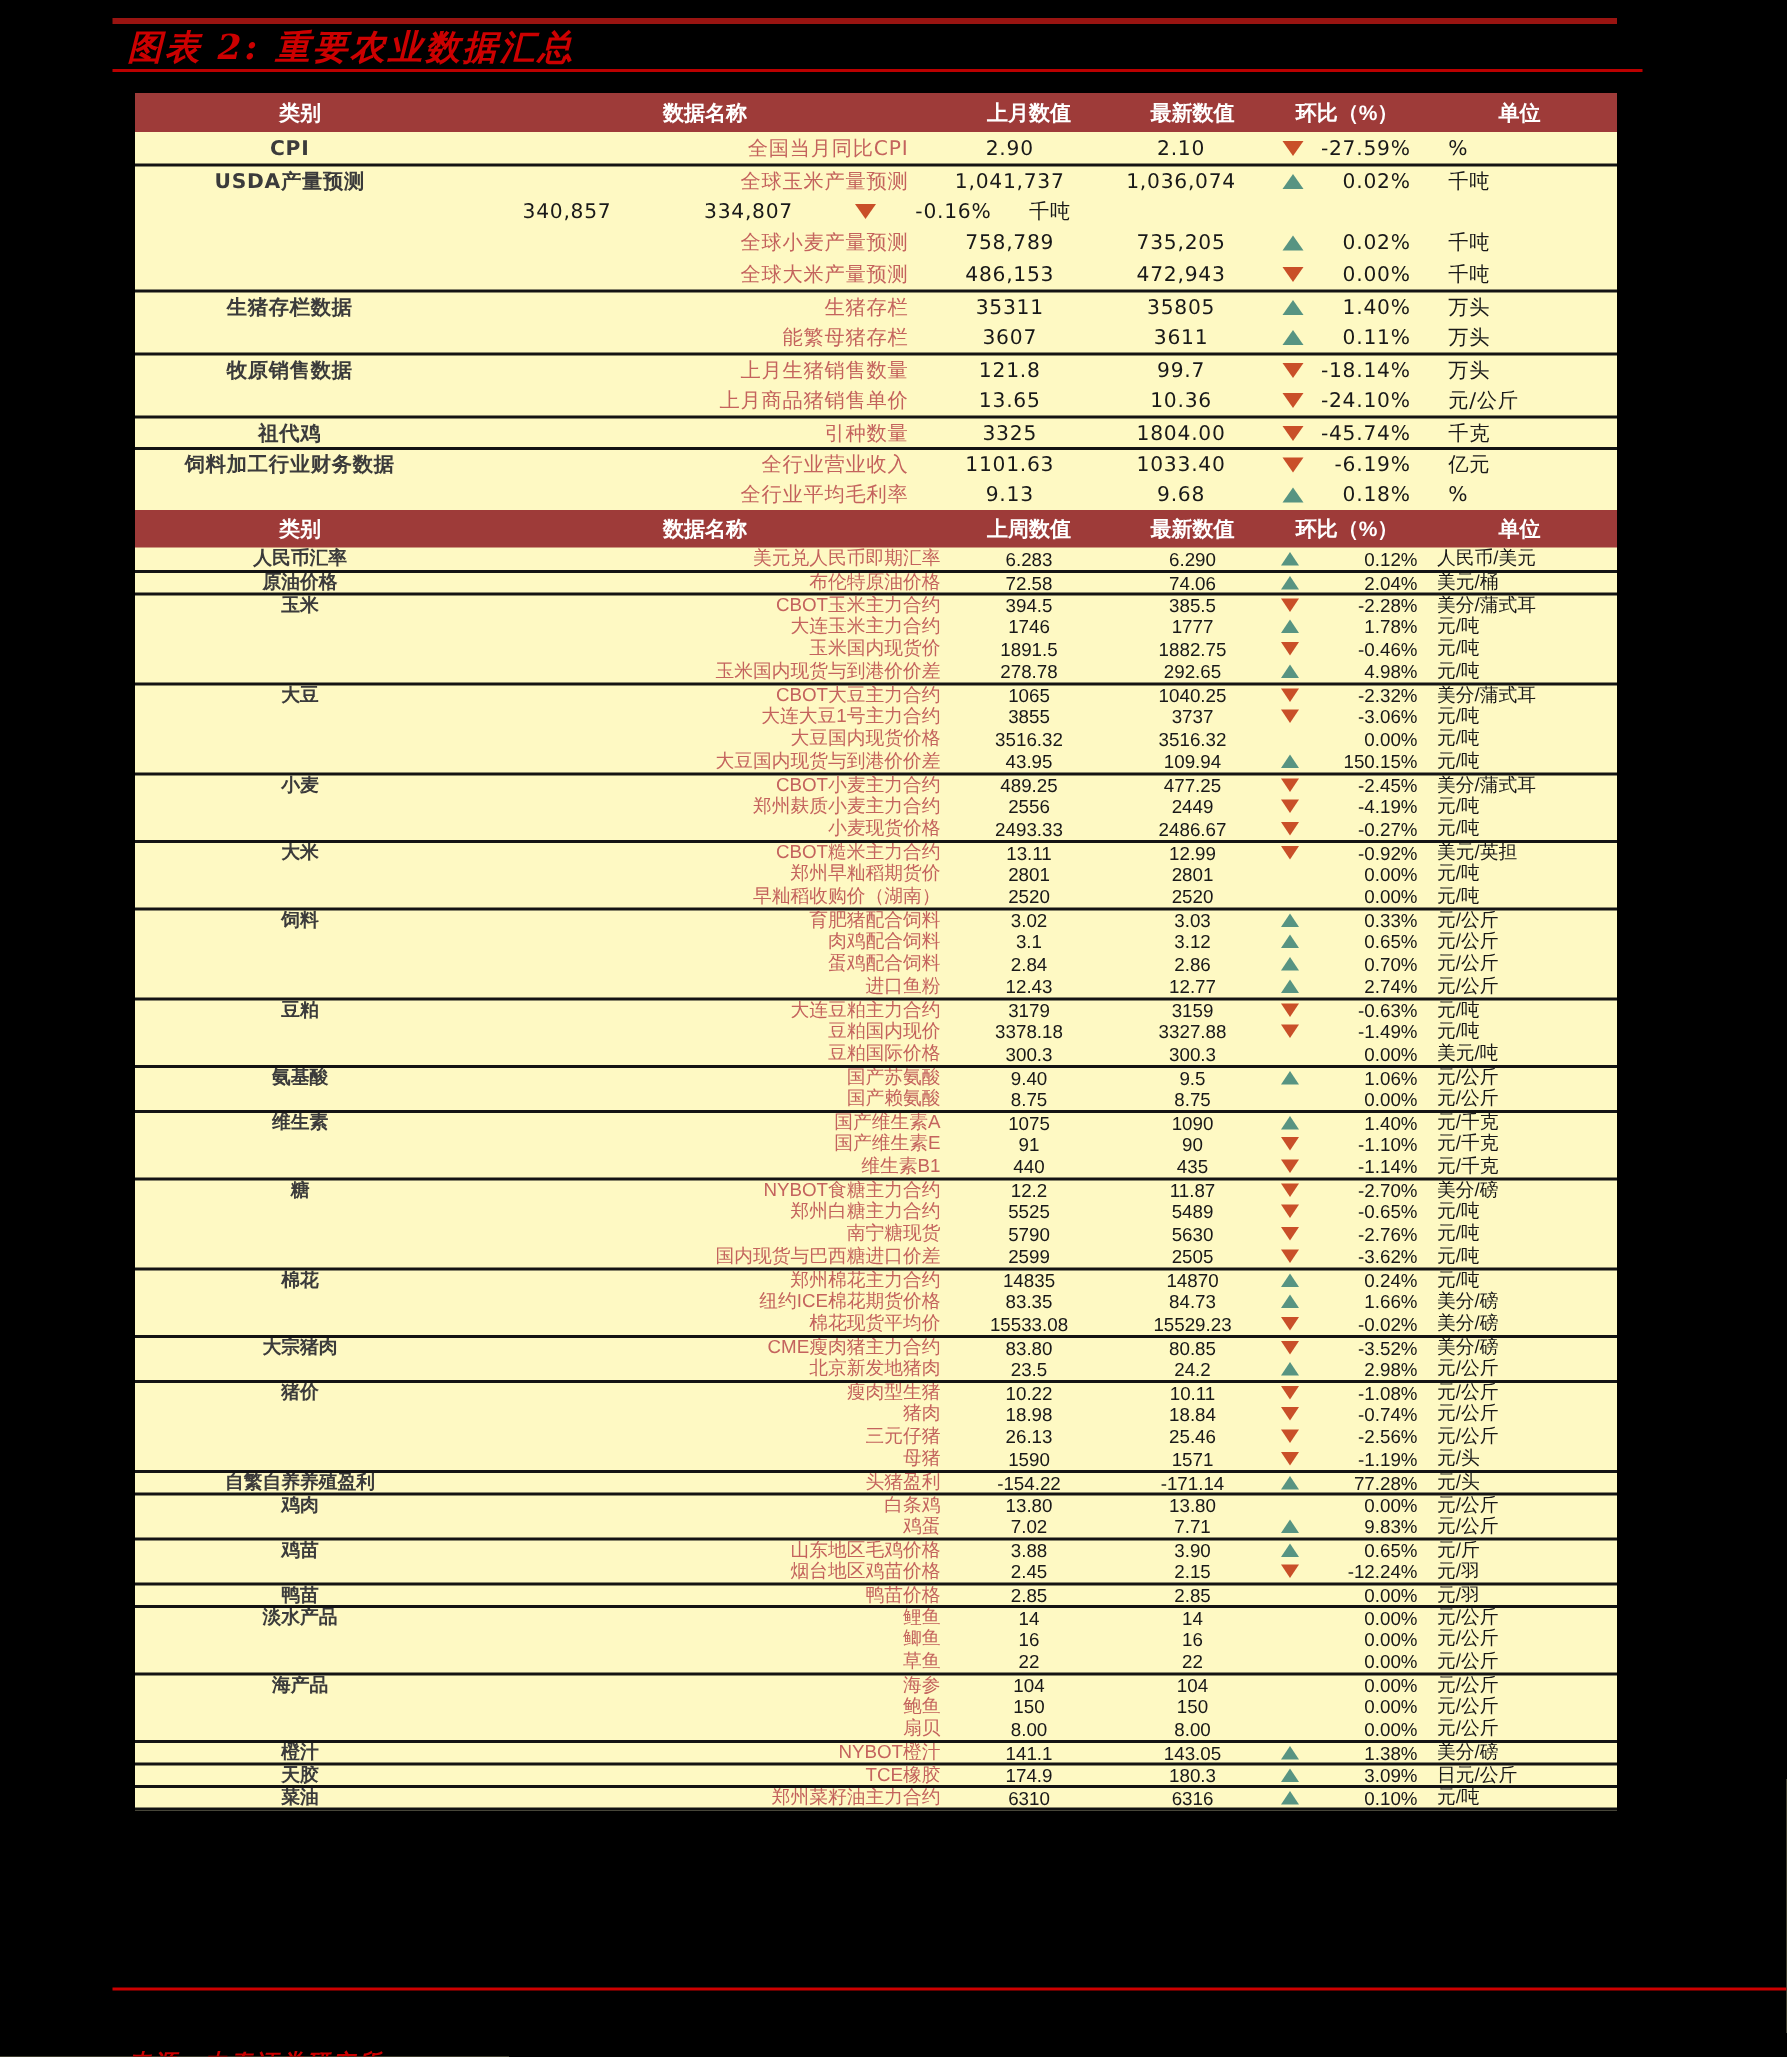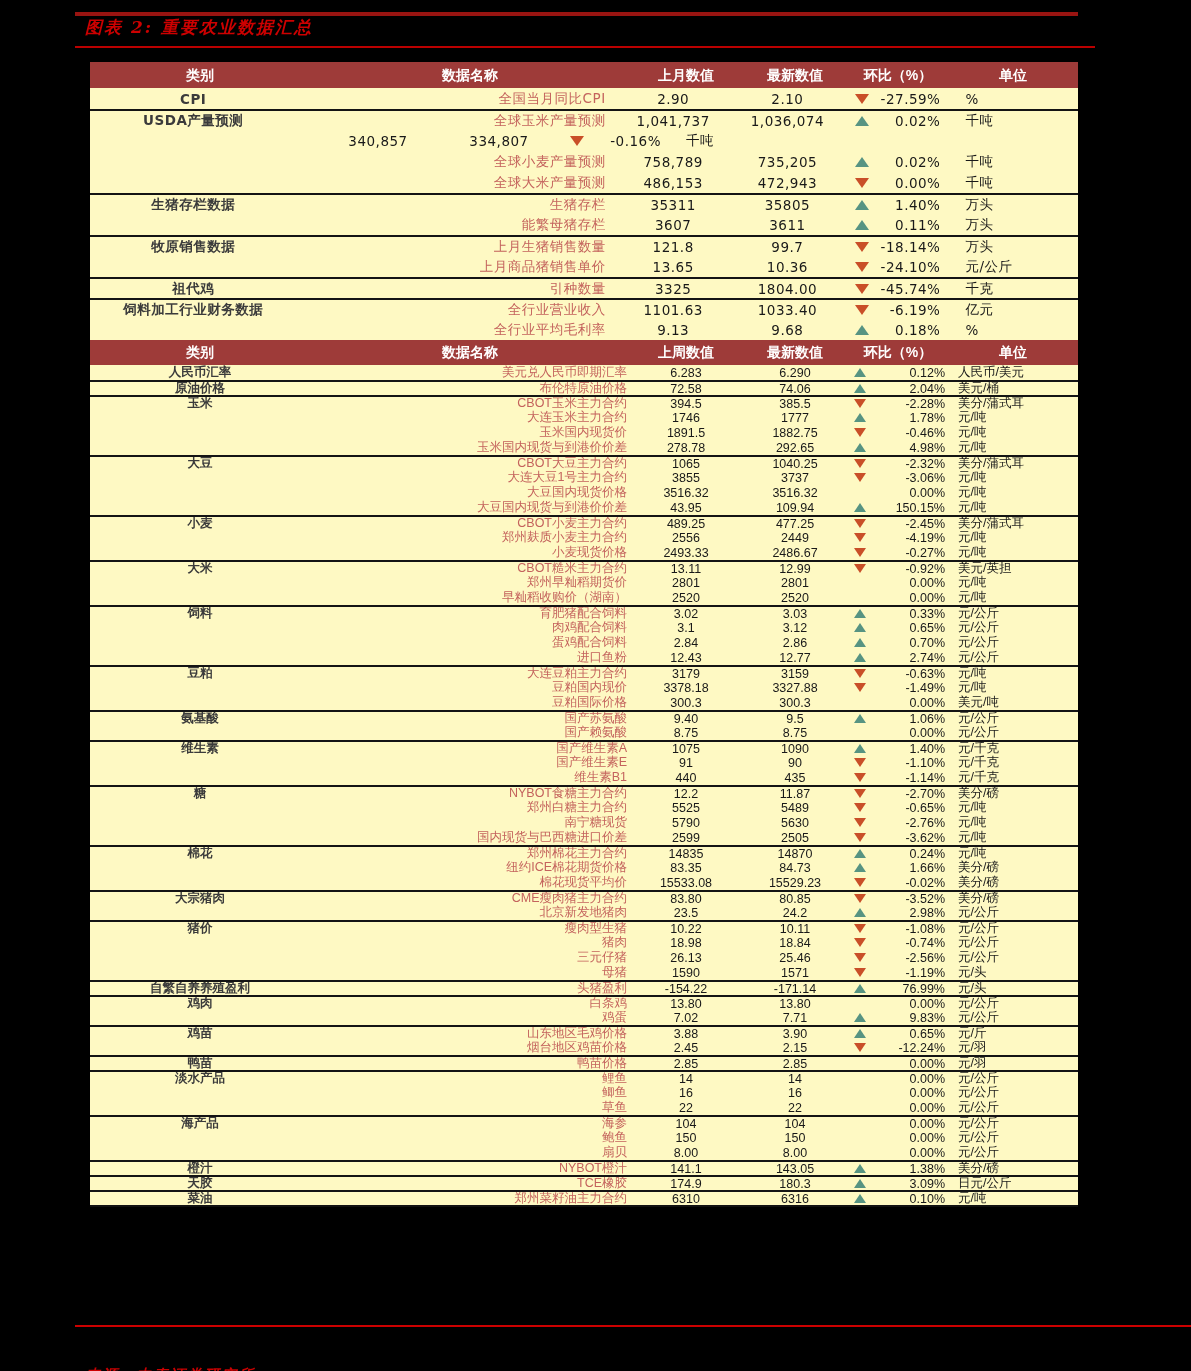--- a/index.html
+++ b/index.html
@@ -4,21 +4,21 @@
 <style>
   * { margin:0; padding:0; box-sizing:border-box; }
   html,body { background:#000; }
   body {
     width:1191px; height:1371px; position:relative; overflow:hidden;
     font-family:"Liberation Sans","DejaVu Sans",sans-serif;
   }
   .top-rule { position:absolute; left:75px; top:12px; width:1003px; height:4px; background:#991411; }
   .chart-title {
     position:absolute; left:85px; top:16px; font-family:"DejaVu Serif","Liberation Serif",serif;
-    font-style:italic; font-weight:bold; font-size:17px; color:#cc0000; letter-spacing:2px;
+    font-style:italic; font-weight:bold; font-size:23px; color:#cc0000; letter-spacing:2px;
   }
   .title-rule { position:absolute; left:75px; top:46px; width:1020px; height:2px; background:#bb0000; }
 
   .table-wrap {
     position:absolute; left:90px; top:62px; width:988px; background:#fef9c3;
     border-bottom:2px solid #111;
   }
   .thead { display:flex; background:#9e3b39; color:#fff; font-weight:bold; }
   .s1 .thead { height:26px; line-height:26px; font-size:14px; }
   .s2 .thead { height:25px; line-height:25px; font-size:14px; }
@@ -706,21 +706,21 @@
         </div>
       </div>
       <div class="group">
         <div class="row">
           <div class="cell c0 cat">自繁自养养殖盈利</div>
           <div class="cell c1 name">头猪盈利</div>
           <div class="cell c2 num">-154.22</div>
           <div class="cell c3 num">-171.14</div>
           <div class="cell c4 chg">
             <span class="arr arr-up"></span>
-            <span>76.99%</span>
+            <span>77.28%</span>
           </div>
           <div class="cell c5 unit">元/头</div>
         </div>
       </div>
       <div class="group">
         <div class="row">
           <div class="cell c0 cat">鸡肉</div>
           <div class="cell c1 name">白条鸡</div>
           <div class="cell c2 num">13.80</div>
           <div class="cell c3 num">13.80</div>

